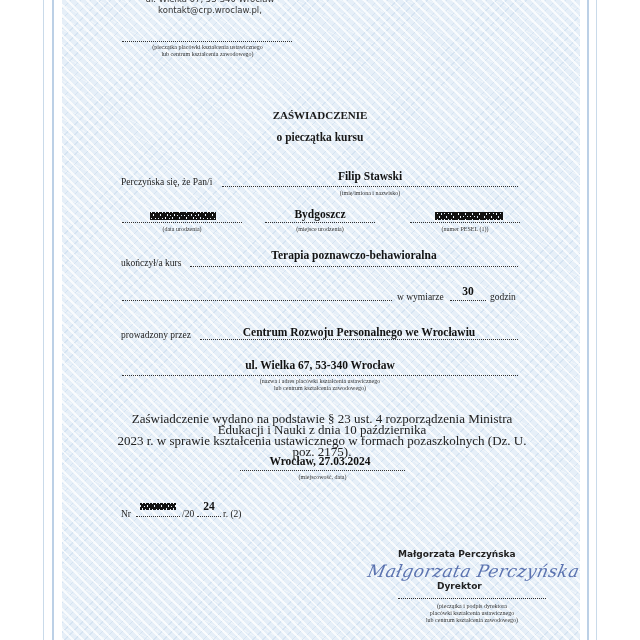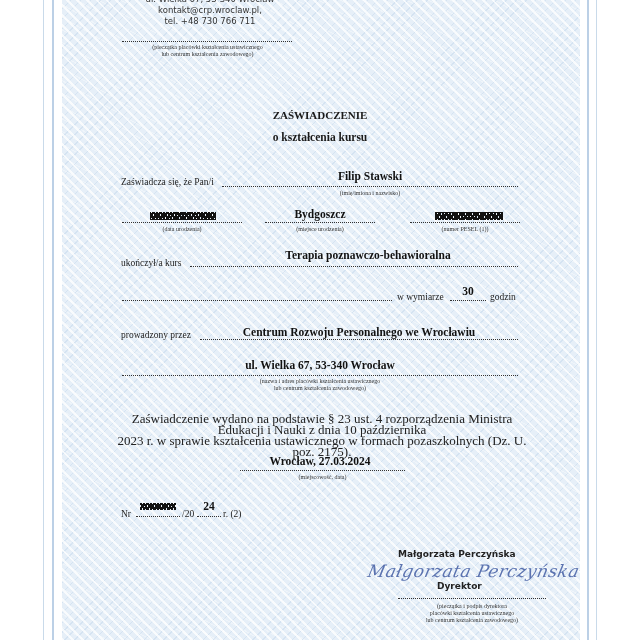--- a/index.html
+++ b/index.html
@@ -47,51 +47,50 @@
 <div class="vline" style="left:43px"></div>
 <div class="vline thick" style="left:52px"></div>
 <div class="vline thick" style="left:587px"></div>
 <div class="vline" style="left:596px"></div>
 
 <div class="page"></div>
 
 <div class="abs stamp-top">
   <div>ul. Wielka 67, 53-340 Wrocław</div>
   <div>kontakt@crp.wroclaw.pl,</div>
-  <div>tel. +48 730 766 711</div>
 </div>
 <div class="abs dots" style="left:122px; top:41px; width:170px;"></div>
 <div class="abs small" style="left:110px; top:44px; width:195px;">
   <div>(pieczątka placówki kształcenia ustawicznego</div>
   <div>lub centrum kształcenia zawodowego)</div>
 </div>
 
 <div class="abs title" style="top:109px; font-size:11px;">ZAŚWIADCZENIE</div>
-<div class="abs title" style="top:131px; font-size:11.5px;">o kształcenia kursu</div>
+<div class="abs title" style="top:131px; font-size:11.5px;">o pieczątka kursu</div>
 
-<div class="abs label" style="left:121px; top:177px;">Zaświadcza się, że Pan/i</div>
+<div class="abs label" style="left:121px; top:177px;">Perczyńska się, że Pan/i</div>
 <div class="abs dots" style="left:222px; top:186px; width:296px;"></div>
 <div class="abs bold-val" style="left:222px; top:170px; width:296px;">Filip Stawski</div>
 <div class="abs small" style="left:222px; top:190px; width:296px;">(imię/imiona i nazwisko)</div>
 
 <div class="abs redact" style="left:150px; top:212px; width:66px;"></div>
 <div class="abs dots" style="left:122px; top:222px; width:120px;"></div>
 <div class="abs small" style="left:122px; top:226px; width:120px;">(data urodzenia)</div>
 
 <div class="abs bold-val" style="left:265px; top:208px; width:110px;">Bydgoszcz</div>
 <div class="abs dots" style="left:265px; top:222px; width:110px;"></div>
 <div class="abs small" style="left:265px; top:226px; width:110px;">(miejsce urodzenia)</div>
 
 <div class="abs redact" style="left:435px; top:212px; width:68px;"></div>
 <div class="abs dots" style="left:410px; top:222px; width:110px;"></div>
 <div class="abs small" style="left:410px; top:226px; width:110px;">(numer PESEL (1))</div>
 
 <div class="abs label" style="left:121px; top:258px;">ukończył/a kurs</div>
 <div class="abs dots" style="left:190px; top:266px; width:328px;"></div>
-<div class="abs bold-val" style="left:204px; top:249px; width:328px;">Terapia poznawczo-behawioralna</div>
+<div class="abs bold-val" style="left:190px; top:249px; width:328px;">Terapia poznawczo-behawioralna</div>
 
 <div class="abs dots" style="left:122px; top:300px; width:270px;"></div>
 <div class="abs label" style="left:397px; top:292px;">w wymiarze</div>
 <div class="abs dots" style="left:450px; top:300px; width:36px;"></div>
 <div class="abs bold-val" style="left:450px; top:285px; width:36px;">30</div>
 <div class="abs label" style="left:490px; top:292px;">godzin</div>
 
 <div class="abs label" style="left:121px; top:330px;">prowadzony przez</div>
 <div class="abs dots" style="left:200px; top:339px; width:318px;"></div>
 <div class="abs bold-val" style="left:200px; top:326px; width:318px;">Centrum Rozwoju Personalnego we Wrocławiu</div>

